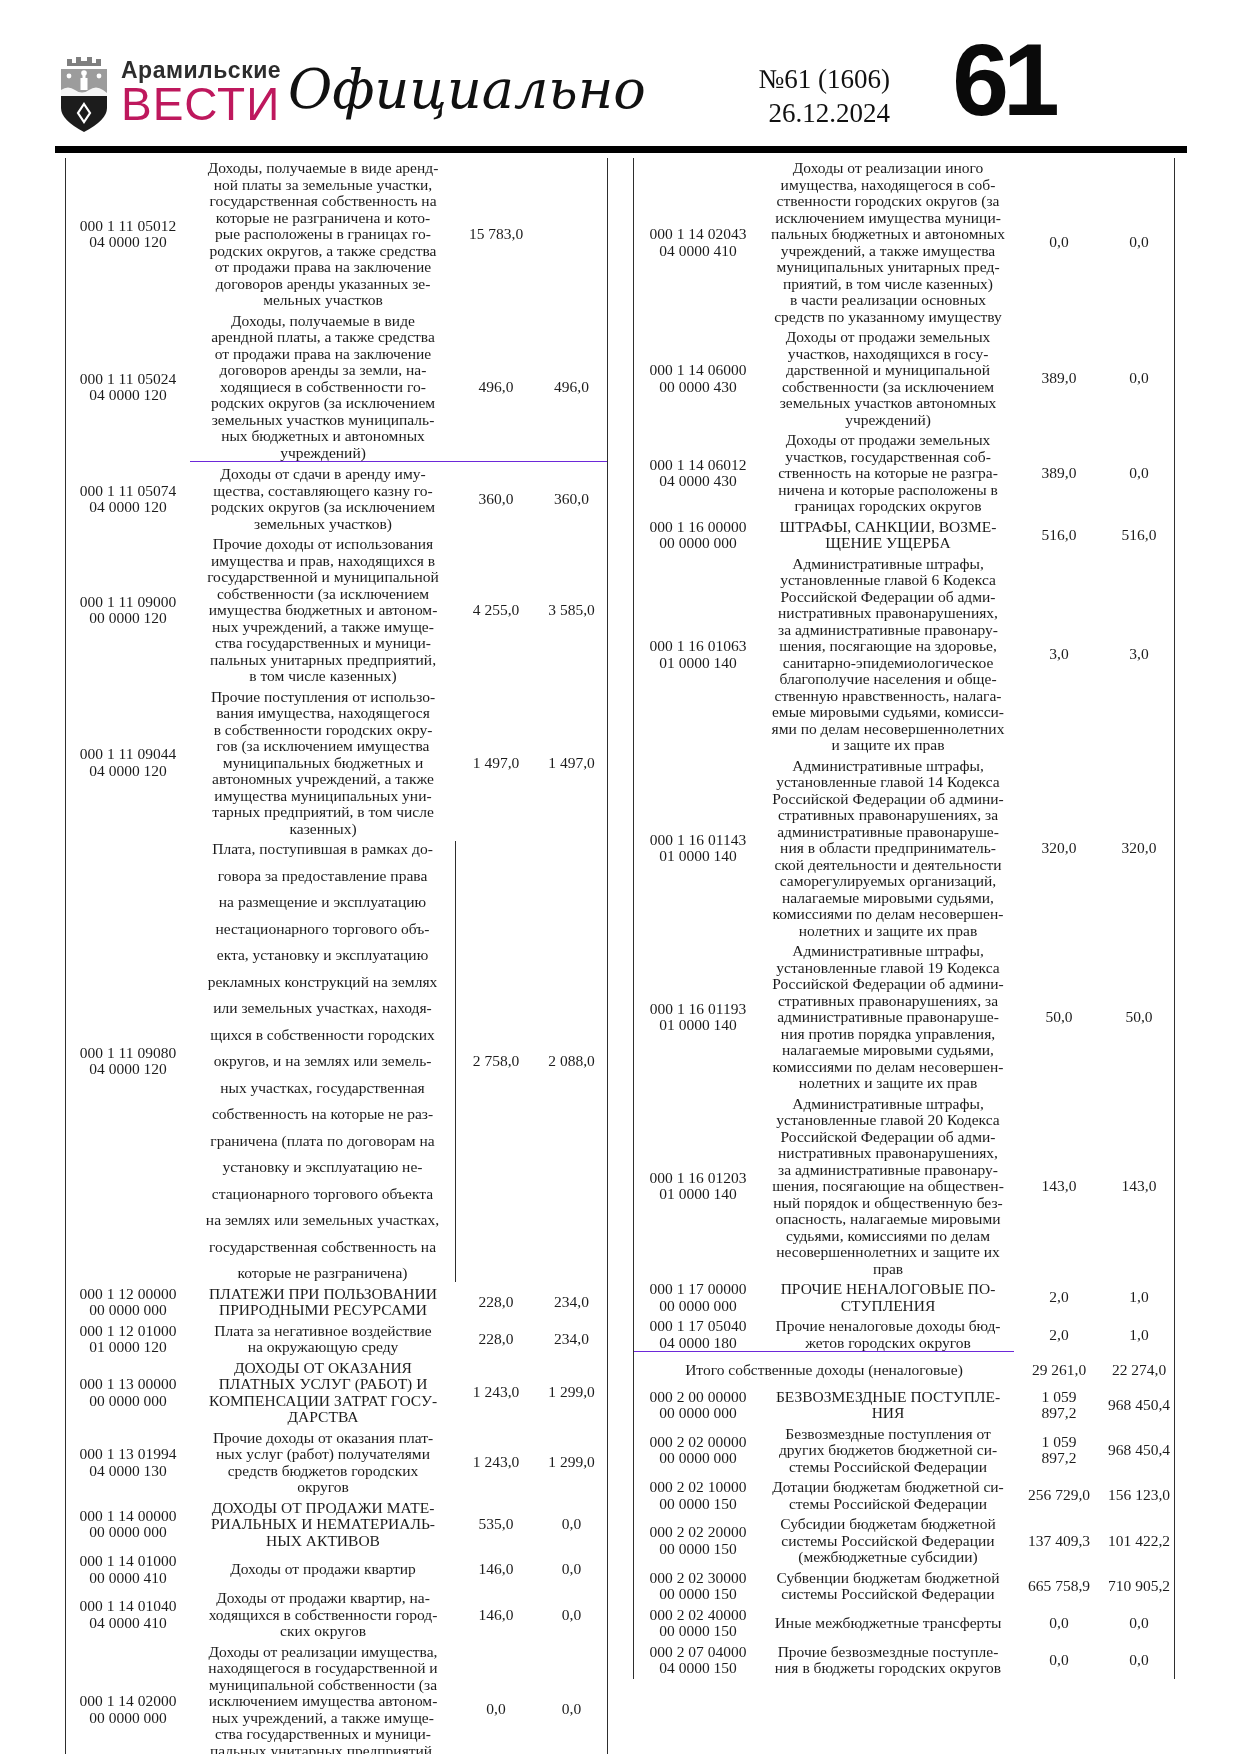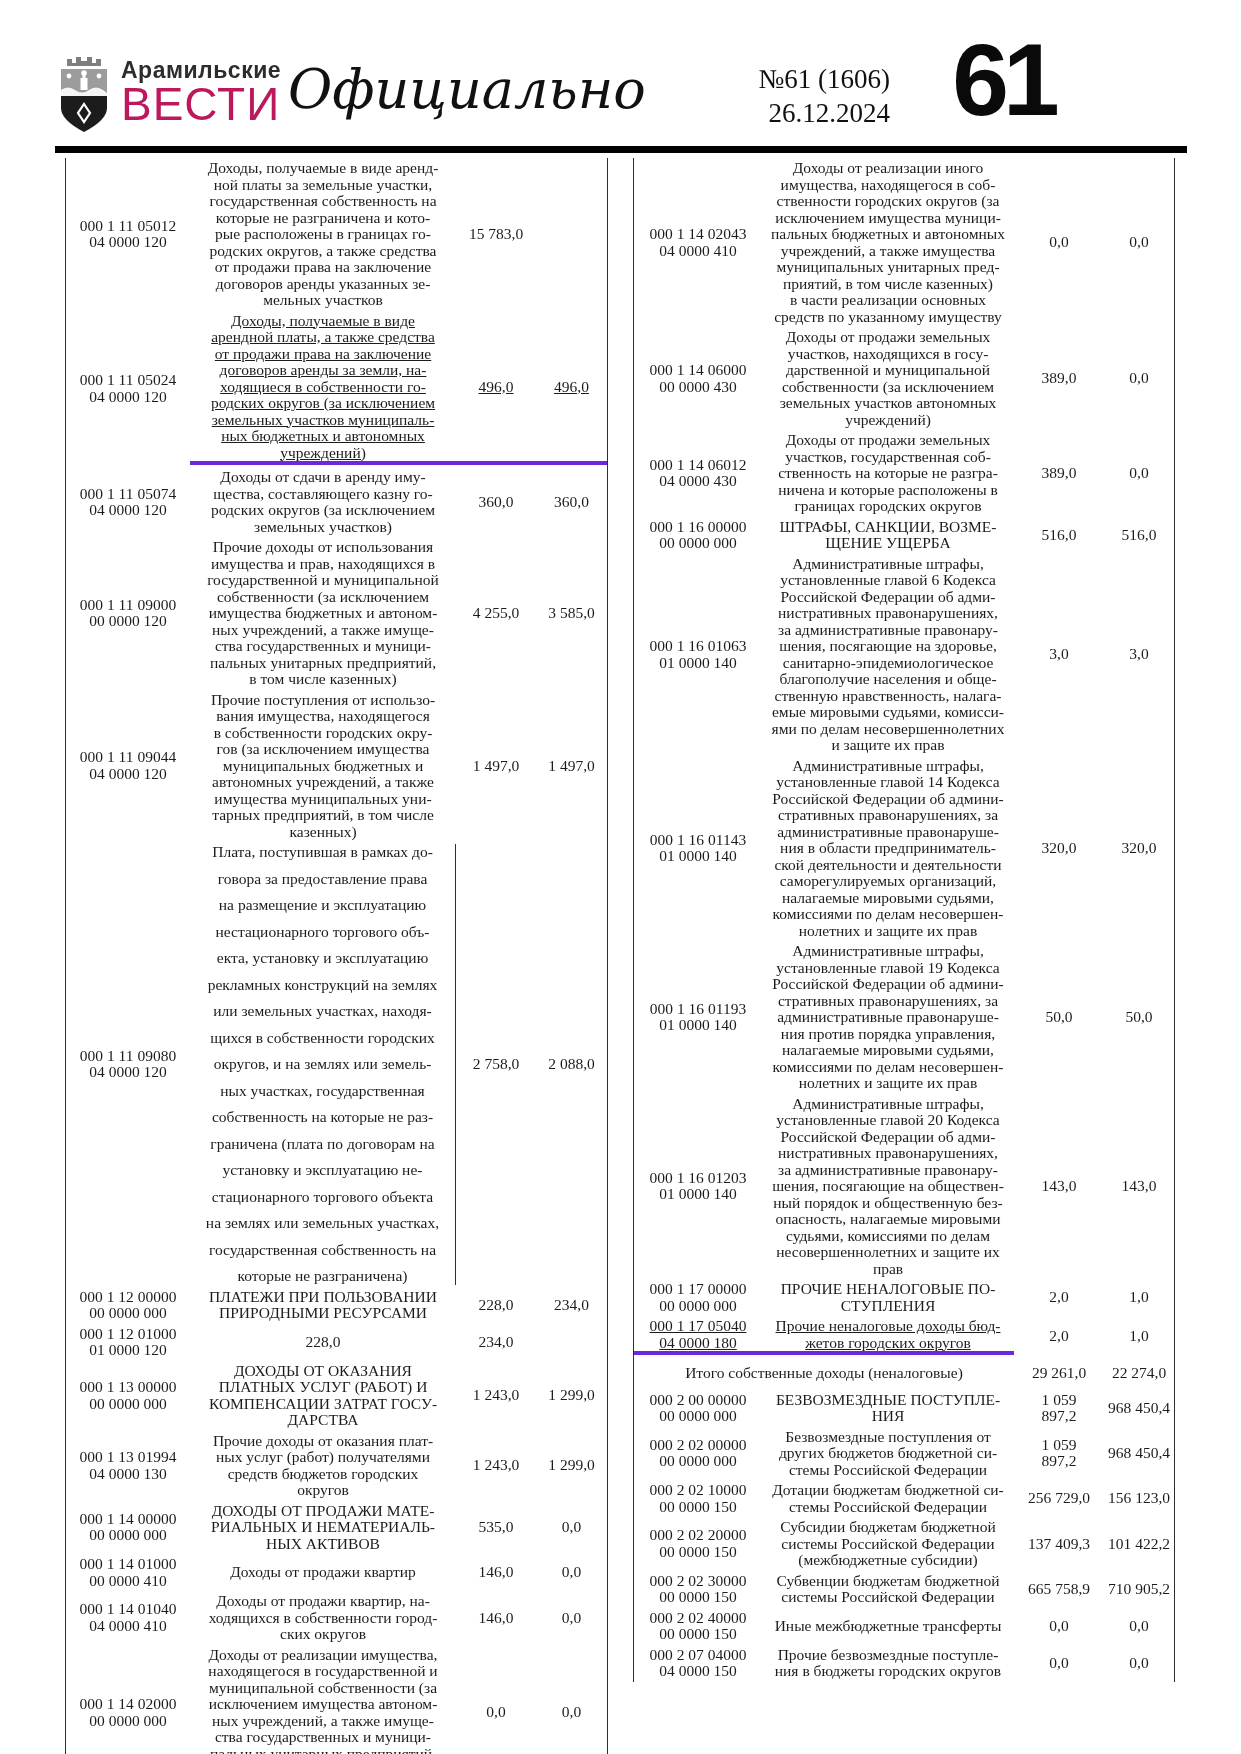--- a/index.html
+++ b/index.html
@@ -30,21 +30,21 @@
   #left-table{left:65px;width:543px;}
   #right-table{left:633px;width:542px;}
   .row{display:grid;align-items:stretch;padding:2px 0;}
   #left-table .row{grid-template-columns:124px 266px 80px 71px;}
   #right-table .row{grid-template-columns:128px 252px 90px 70px;}
   .cell{display:flex;flex-direction:column;justify-content:center;
         text-align:center;font-size:15.5px;line-height:16.5px;}
   .cell .ln{white-space:nowrap;}
   .val .ln{white-space:normal;}
   .merged-cell{grid-column:1 / 3;padding:6px 0;}
-  .bb{border-bottom:4px solid #6d28d9;text-decoration:underline;}
+  .bb{border-bottom:1px solid #6d28d9;}
   .brr{border-right:1px solid #2e2e2e;gap:10px;}
 </style>
 </head>
 <body>
 
 <div class="page">
 
   <div class="masthead">
     <svg class="emblem" viewBox="0 0 58 84">
 
@@ -232,20 +232,24 @@
         </div>
         <div class="cell val">
           <div class="ln">234,0</div>
         </div>
       </div>
       <div class="row">
         <div class="cell code">
           <div class="ln">000 1 12 01000</div>
           <div class="ln">01 0000 120</div>
         </div>
+        <div class="cell desc">
+          <div class="ln">Плата за негативное воздействие</div>
+          <div class="ln">на окружающую среду</div>
+        </div>
         <div class="cell val">
           <div class="ln">228,0</div>
         </div>
         <div class="cell val">
           <div class="ln">234,0</div>
         </div>
       </div>
       <div class="row">
         <div class="cell code">
           <div class="ln">000 1 13 00000</div>

